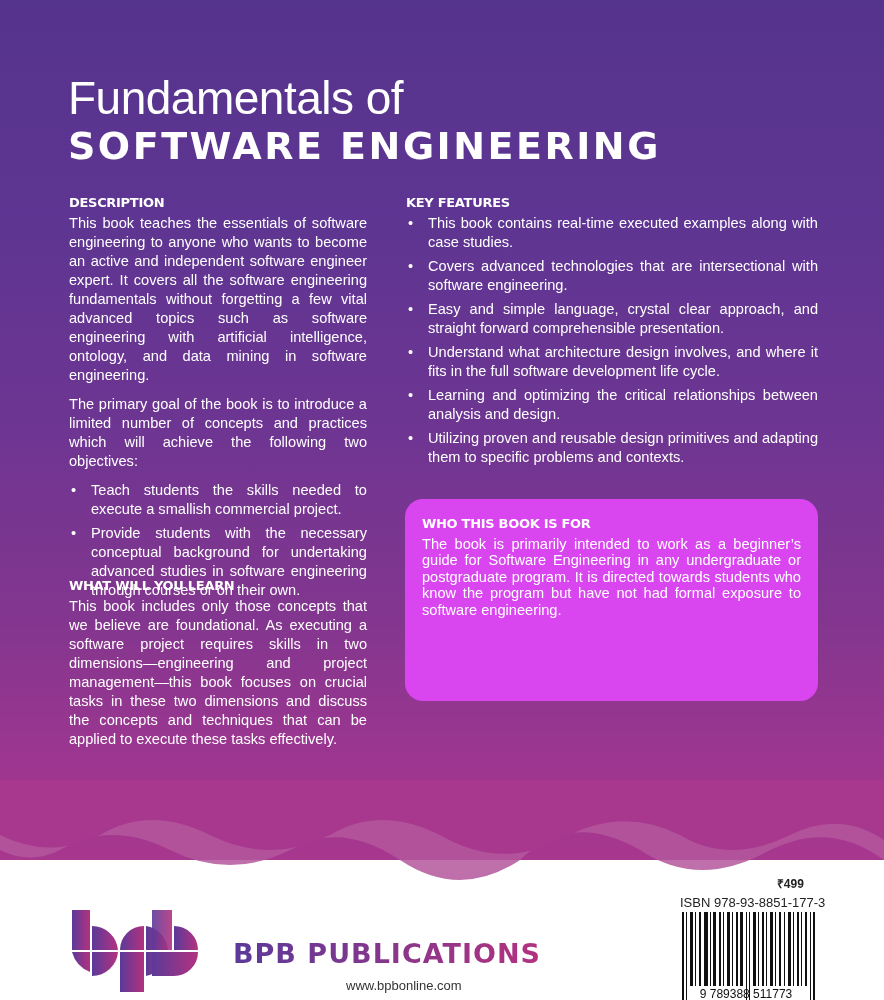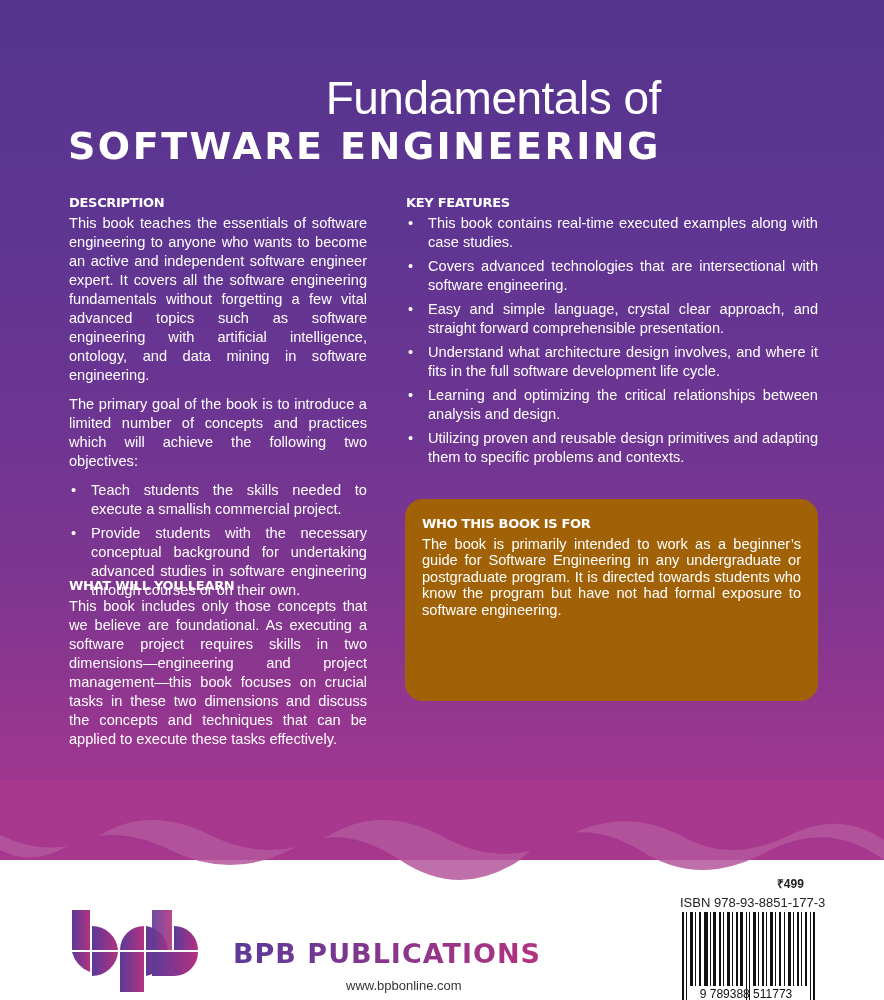--- a/index.html
+++ b/index.html
@@ -1,31 +1,31 @@
 <!DOCTYPE html>
 <html><head>
 <meta charset="utf-8">
 <style>
   html, body { margin:0; padding:0; }
   body { width:884px; height:1000px; position:relative; overflow:hidden; background:#ffffff; font-family:"Liberation Sans", sans-serif; }
   .cover { position:absolute; left:0; top:0; width:884px; height:860px;
     background: linear-gradient(180deg, #55348d 0%, #5e3592 25%, #6e3592 50%, #83368f 72%, #9c3690 88%, #a8378e 100%); }
   .title-wrap { position:absolute; left:68px; top:72px; color:#fff; }
-  .title-line1 { font-size:46px; font-weight:normal; letter-spacing:-0.5px; line-height:52px;text-align:right; }
+  .title-line1 { font-size:46px; font-weight:normal; letter-spacing:-0.5px; line-height:52px; }
   .title-line2 { font-size:38px; font-weight:bold; letter-spacing:2.5px; line-height:44px; font-family:"DejaVu Sans", sans-serif;text-align:center; }
   .col { position:absolute; color:#fff; font-size:14.6px; line-height:19px; }
   .col-left { left:69px; top:193px; width:298px; }
   .col-right { left:406px; top:193px; width:412px; }
   .heading { font-weight:bold; font-size:13px; letter-spacing:-0.3px; margin-bottom:2px; font-family:"DejaVu Sans", sans-serif; }
   p { margin:0 0 10px 0; text-align:justify; }
   ul { list-style:none; margin:0 0 10px 0; padding:0; }
   li { position:relative; padding-left:22px; margin-bottom:5px; text-align:justify; }
   li::before { content:"•"; position:absolute; left:2px; top:0; }
   .learn { position:absolute; left:69px; top:576px; width:298px; color:#fff; font-size:14.6px; line-height:19px; }
-  .whofor { position:absolute; left:405px; top:499px; width:413px; height:202px; background:#a16207; border-radius:18px; color:#fff; font-size:14.6px; line-height:16.5px; box-sizing:border-box; padding:17px 17px 12px 17px; }
+  .whofor { position:absolute; left:405px; top:499px; width:413px; height:202px; background:#d946ef; border-radius:18px; color:#fff; font-size:14.6px; line-height:16.5px; box-sizing:border-box; padding:17px 17px 12px 17px; }
   .whofor p { margin:0; }
   .waves { position:absolute; left:0; top:780px; width:884px; height:110px; }
   .price { position:absolute; left:777px; top:875px; font-size:12px; font-weight:bold; color:#222; }
   .isbn { position:absolute; left:680px; top:895px; font-size:13px; color:#222; }
   .barcode { position:absolute; left:680px; top:912px; width:140px; height:88px; }
   .logo { position:absolute; left:68px; top:906px; width:136px; height:90px; }
   .publisher { position:absolute; left:233px; top:938px; font-size:27px; font-weight:bold; letter-spacing:1px; font-family:"DejaVu Sans", sans-serif;
     background: linear-gradient(90deg, #5b3a99, #b3327f); -webkit-background-clip:text; background-clip:text; color:transparent; }
   .website { position:absolute; left:346px; top:978px; font-size:13px; color:#333; }
 </style>

